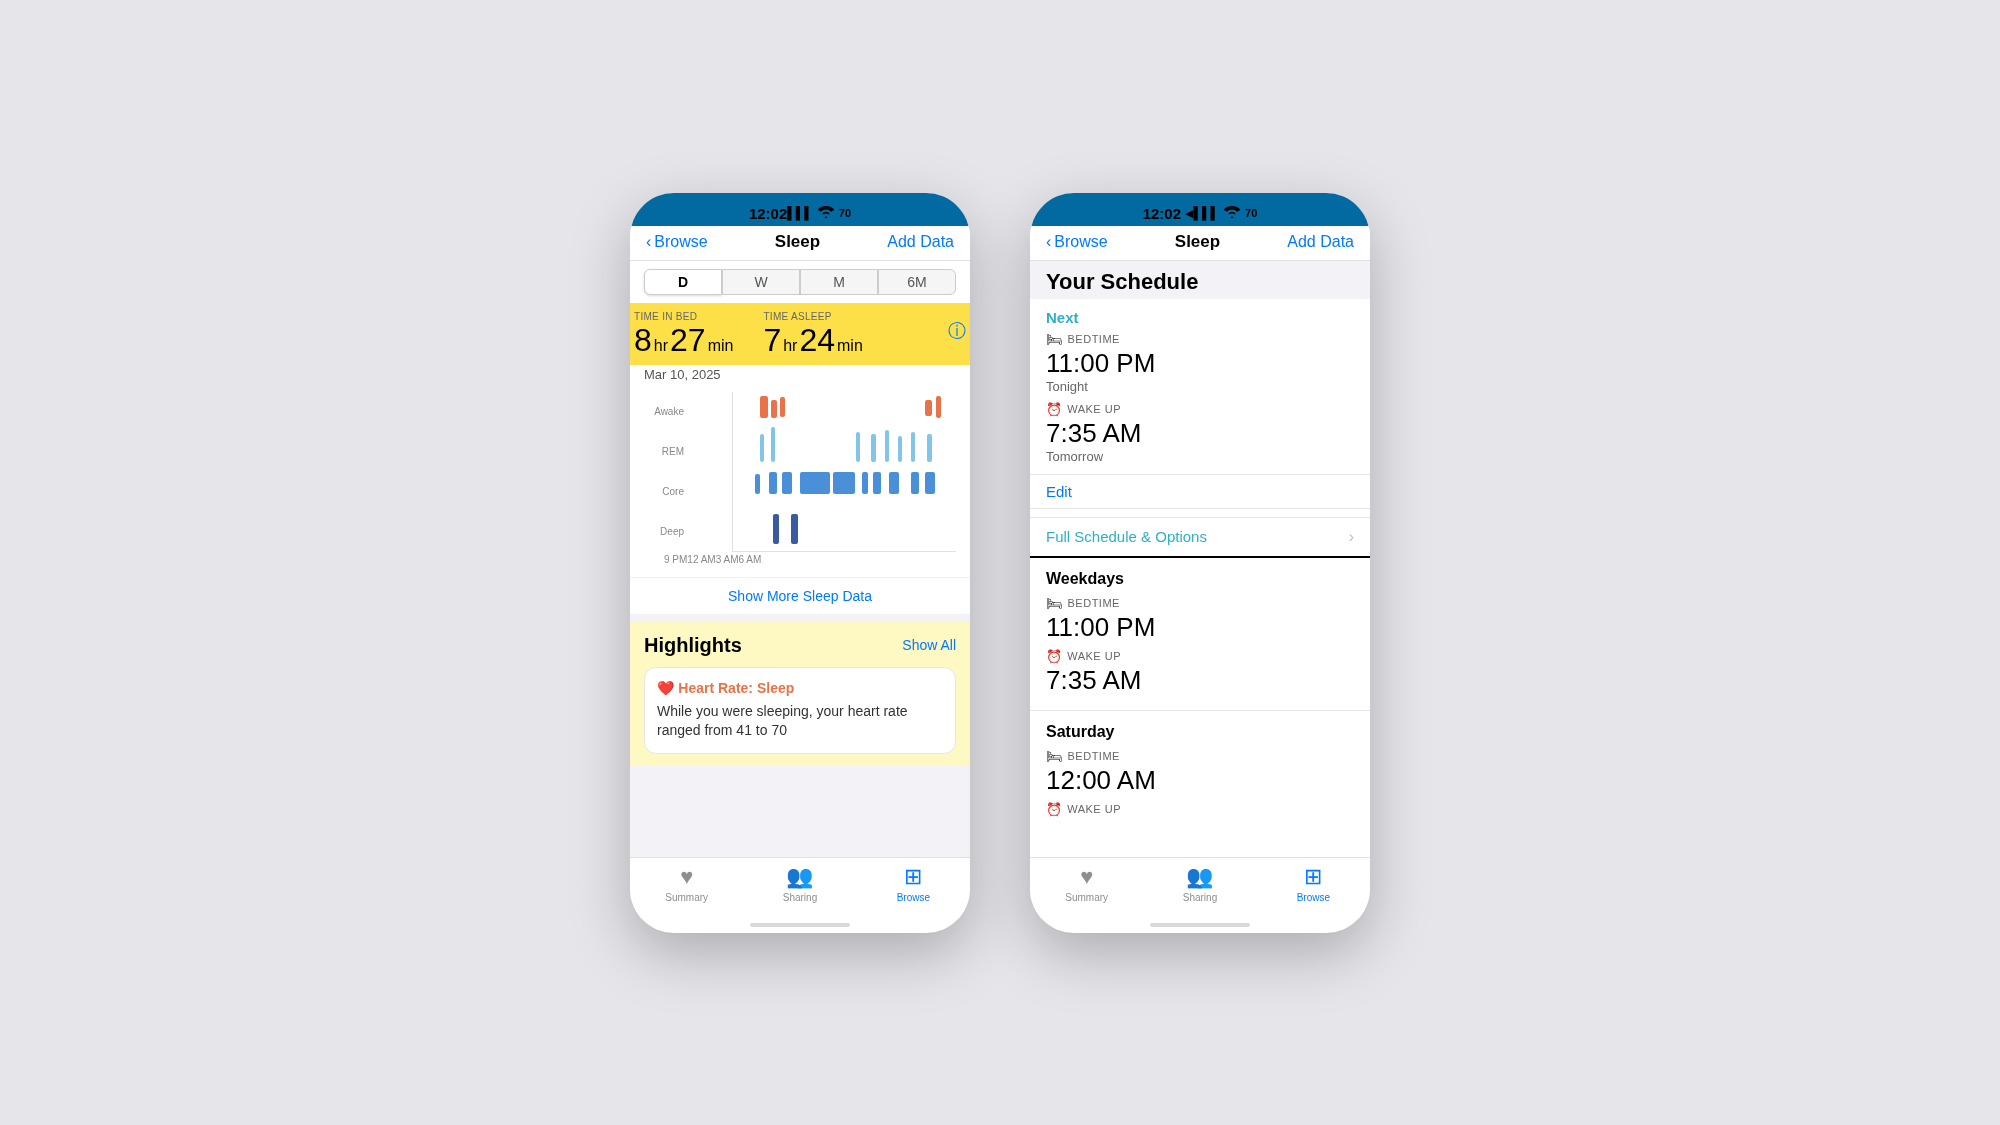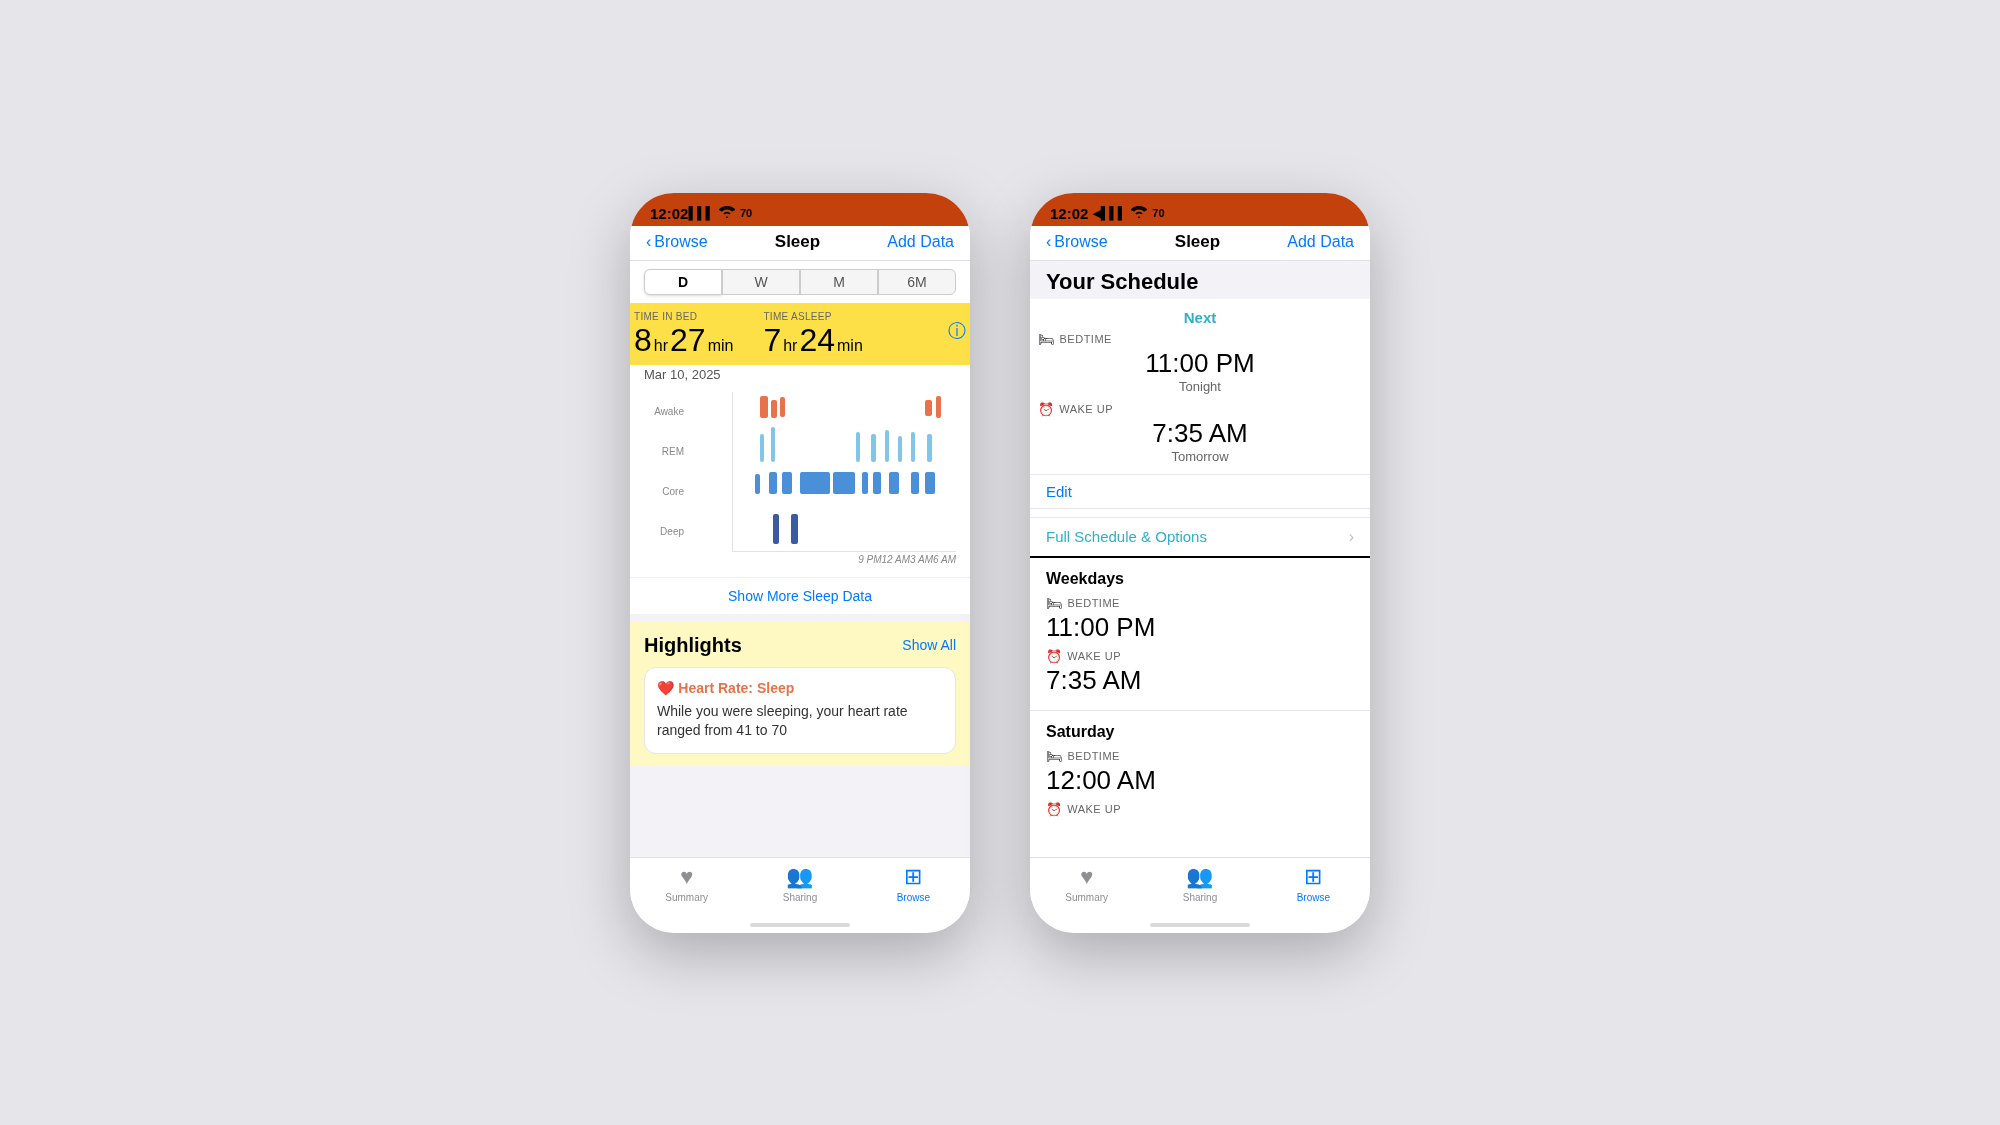--- a/index.html
+++ b/index.html
@@ -20,24 +20,24 @@
       border-radius: 44px;
       box-shadow: 0 20px 60px rgba(0,0,0,0.25);
       overflow: hidden;
       position: relative;
       display: flex;
       flex-direction: column;
     }
     
     .status-bar {
       display: flex;
-      justify-content: flex-start;
+      justify-content: center;
       align-items: center;
       padding: 12px 20px 4px;
-      background: #c2410c;
+      background: #0369a1;
       flex-shrink: 0;
     }
     .status-time {
       font-size: 15px;
       font-weight: 600;
       color: #000;
     }
     .status-icons {
       display: flex;
       align-items: center;
@@ -142,26 +142,25 @@
       border-left: 1px solid #e0e0e5;
       border-bottom: 1px solid #e0e0e5;
     }
     
     .sleep-bar {
       position: absolute;
       border-radius: 2px;
     }
     .chart-x-labels {
       display: flex;
-      justify-content: flex-end;
+      justify-content: flex-start;
       margin-left: 20px;
       padding: 2px 0;
       font-size: 10px;
       color: #888;
-      font-style: italic;
     }
     .show-more {
       text-align: center;
       color: #007aff;
       font-size: 14px;
       padding: 10px;
       background: #fff;
       border-top: 1px solid #f0f0f0;
     }
     
@@ -422,21 +421,21 @@
     <span class="nav-title">Sleep</span>
     <span class="nav-action">Add Data</span>
   </div>
 
   <div class="scroll-content-2">
     <div style="background:#f2f2f7; padding:8px 16px 4px;">
       <div style="font-size:22px; font-weight:700; color:#000;">Your Schedule</div>
     </div>
     <div class="schedule-content">
 
-      <div style="padding:10px 8px 0;text-align:center;">
+      <div style="padding:10px 16px 0;">
         <div style="color:#30b0c7; font-size:15px; font-weight:600; margin-bottom:6px;">Next</div>
         <div style="display:flex; align-items:center; gap:5px; margin-bottom:1px;">
           <span style="font-size:13px;">🛏</span>
           <span style="font-size:11px; color:#666; text-transform:uppercase; letter-spacing:0.5px;">BEDTIME</span>
         </div>
         <div style="font-size:26px; font-weight:300; color:#000;">11:00 PM</div>
         <div style="font-size:13px; color:#666; margin-bottom:8px;">Tonight</div>
         <div style="display:flex; align-items:center; gap:5px; margin-bottom:1px;">
           <span style="font-size:13px;">⏰</span>
           <span style="font-size:11px; color:#666; text-transform:uppercase; letter-spacing:0.5px;">WAKE UP</span>

